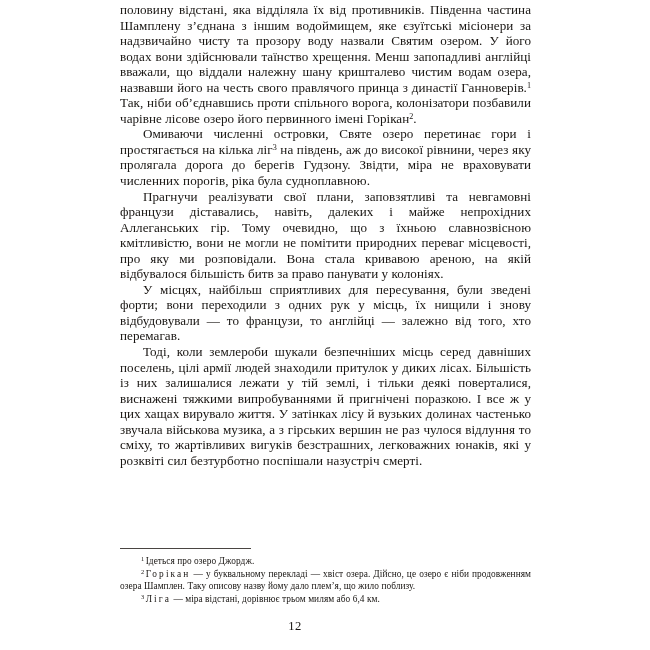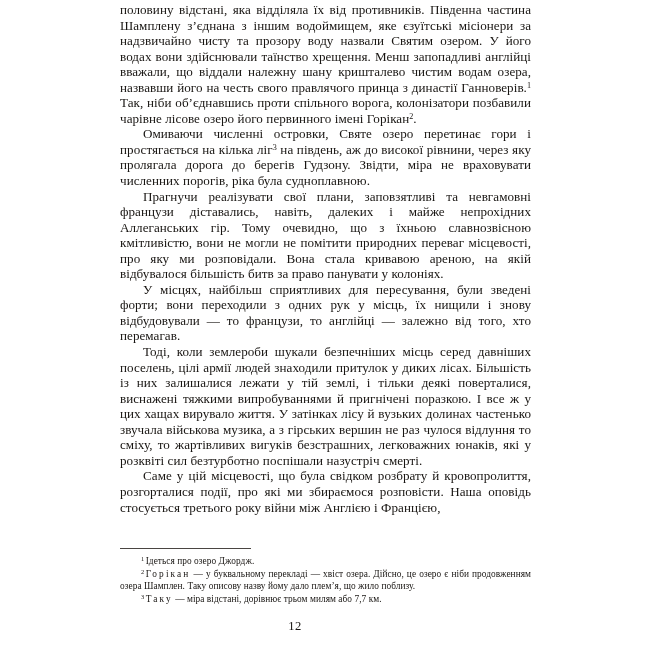--- a/index.html
+++ b/index.html
@@ -117,31 +117,30 @@
     <p class="para cont"><span>половину відстані, яка відділяла їх від противників. Південна частина Шамплену з’єднана з іншим водоймищем, яке єзуїтські місіонери за надзвичайно чисту та прозору воду назвали Святим озером. У його водах вони здійснювали таїнство хрещення. Менш запопадливі англійці вважали, що віддали належну шану кришталево чистим водам озера, назвавши його на честь свого правлячого принца з династії Ганноверів.</span><sup>1</sup><span> Так, ніби об’єднавшись проти спільного ворога, колонізатори позбавили чарівне лісове озеро його первинного імені Горікан</span><sup>2</sup><span>.</span></p>
 
     <p class="para"><span>Омиваючи численні островки, Святе озеро перетинає гори і простягається на кілька ліг</span><sup>3</sup><span> на південь, аж до високої рівнини, через яку пролягала дорога до берегів Гудзону. Звідти, міра не враховувати численних порогів, ріка була судноплавною.</span></p>
 
     <p class="para">Прагнучи реалізувати свої плани, заповзятливі та невгамовні французи діставались, навіть, далеких і майже непрохідних Аллеганських гір. Тому очевидно, що з їхньою славнозвісною кмітливістю, вони не могли не помітити природних переваг місцевості, про яку ми розповідали. Вона стала кривавою ареною, на якій відбувалося більшість битв за право панувати у колоніях.</p>
 
     <p class="para">У місцях, найбільш сприятливих для пересування, були зведені форти; вони переходили з одних рук у місць, їх нищили і знову відбудовували — то французи, то англійці — залежно від того, хто перемагав.</p>
 
     <p class="para">Тоді, коли землероби шукали безпечніших місць серед давніших поселень, цілі армії людей знаходили притулок у диких лісах. Більшість із них залишалися лежати у тій землі, і тільки деякі поверталися, виснажені тяжкими випробуваннями й пригнічені поразкою. І все ж у цих хащах вирувало життя. У затінках лісу й вузьких долинах частенько звучала військова музика, а з гірських вершин не раз чулося відлуння то сміху, то жартівливих вигуків безстрашних, легковажних юнаків, які у розквіті сил безтурботно поспішали назустріч смерті.</p>
 
-    <p class="para">Саме у цій місцевості, що була свідком розбрату й кровопролиття, розгорталися події, про які ми збираємося розповісти. Наша оповідь стосується третього року війни між Англією і Францією,</p>
 
   </div>
 
   <div class="footnotes">
 
     <hr class="fn-rule">
 
     <p class="footnote"><sup>1</sup><span>Ідеться про озеро Джордж.</span></p>
 
     <p class="footnote"><sup>2</sup><span class="spaced">Горікан</span><span> — у буквальному перекладі — хвіст озера. Дійсно, це озеро є ніби продовженням озера Шамплен. Таку описову назву йому дало плем’я, що жило поблизу.</span></p>
 
-    <p class="footnote"><sup>3</sup><span class="spaced">Таку</span><span> — міра відстані, дорівнює трьом милям або 7,7 км.</span></p>
+    <p class="footnote"><sup>3</sup><span class="spaced">Ліга</span><span> — міра відстані, дорівнює трьом милям або 6,4 км.</span></p>
 
   </div>
 
   <div class="folio">12</div>
 
 </div>
 
 </body></html>

